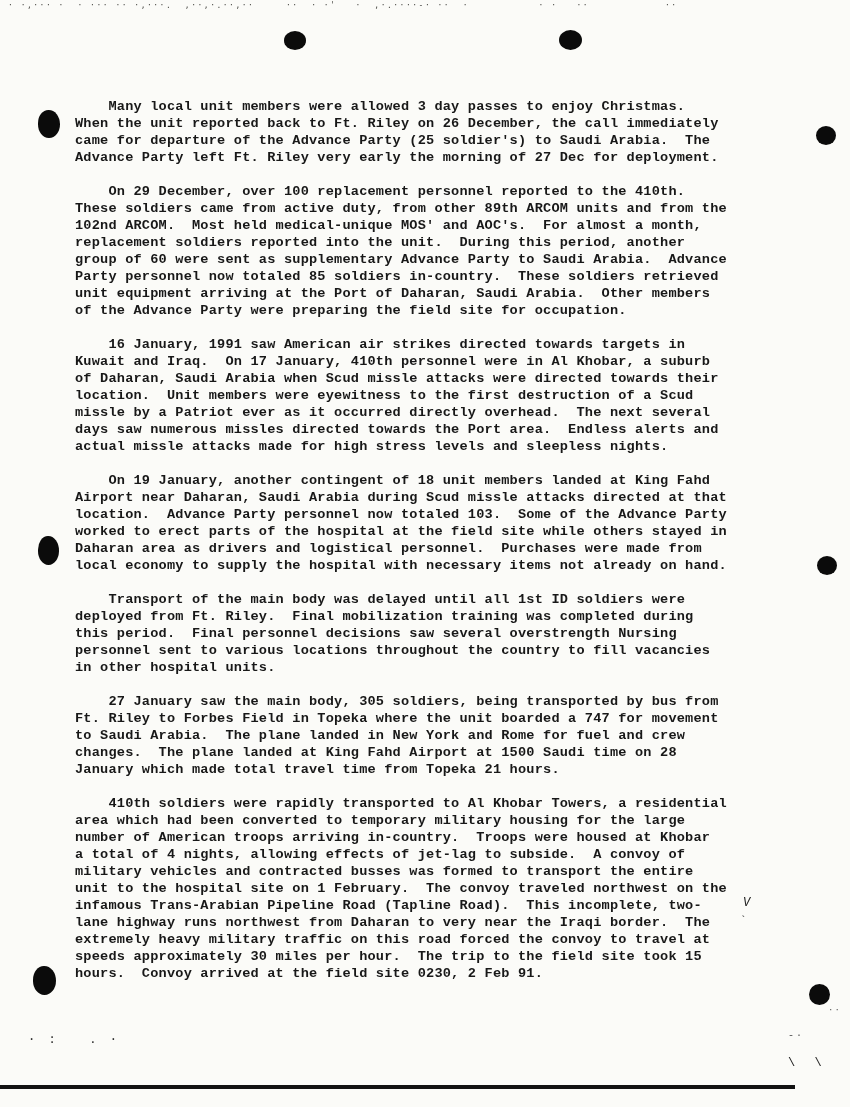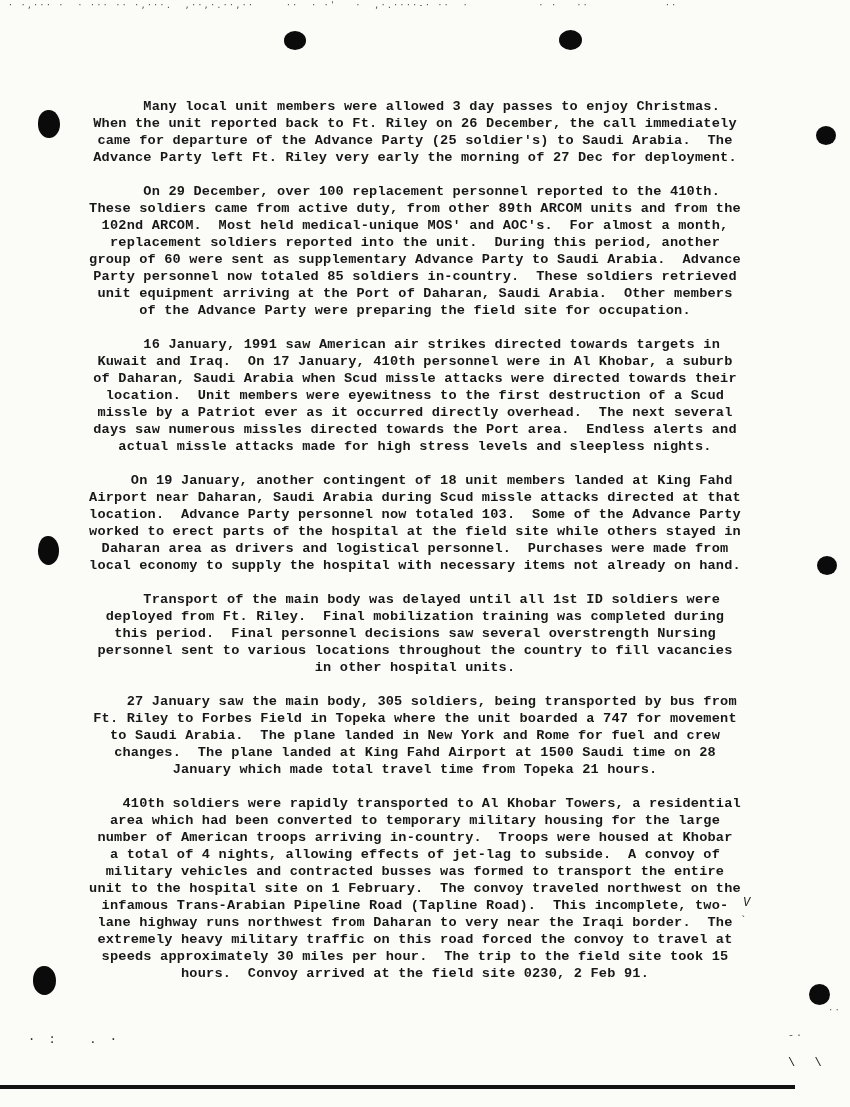--- a/index.html
+++ b/index.html
@@ -16,21 +16,20 @@
     background: #fbfbf8;
     overflow: hidden;
   }
   
   .text-block {
     position: absolute;
     left: 75px;
     top: 98px;
     width: 680px;
     color: #181818;
-    text-align: center;
   }
   .para {
     margin: 0 0 17px 0;
     font-family: "Liberation Mono", "DejaVu Sans Mono", monospace;
     font-size: 13.6px;
     font-weight: bold;
     line-height: 17px;
     white-space: pre;
     letter-spacing: 0.2px;
   }

